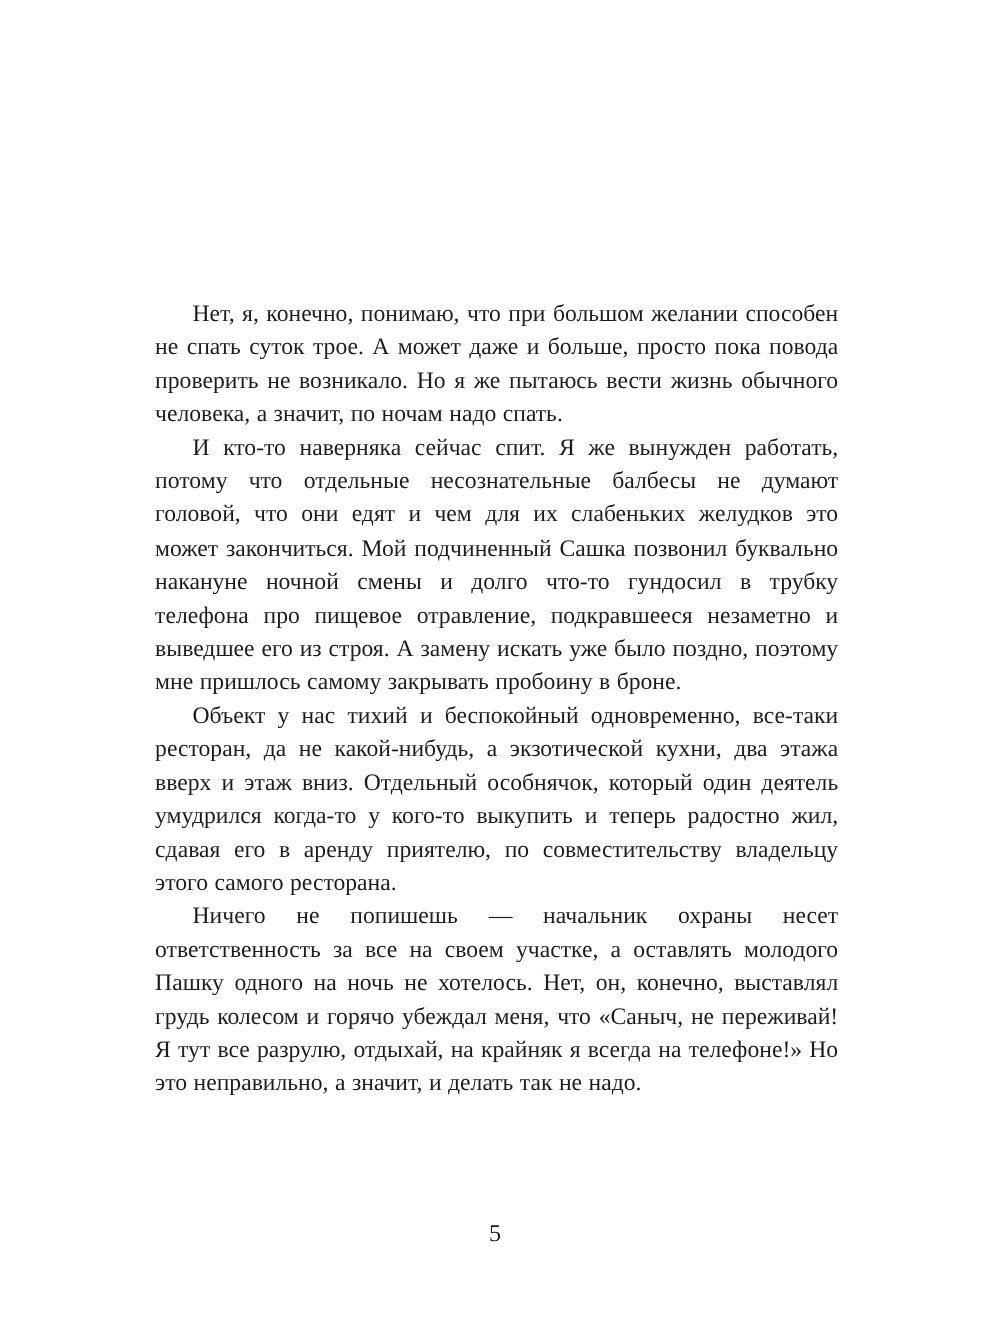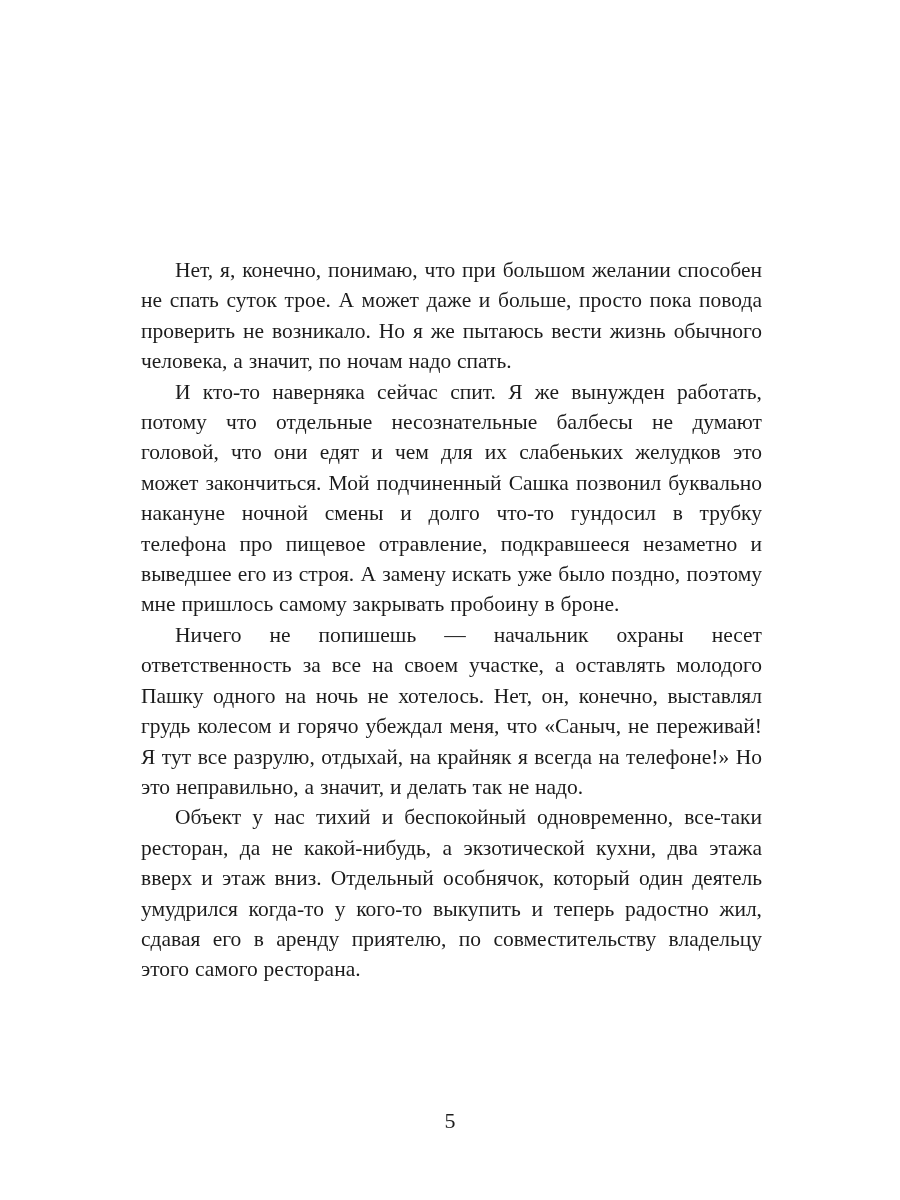--- a/index.html
+++ b/index.html
@@ -12,21 +12,21 @@
     width: 900px;
     height: 1200px;
     background: #ffffff;
     font-family: "Liberation Serif", "DejaVu Serif", serif;
     color: #1c1c1c;
     overflow: hidden;
   }
   .text-block {
     position: absolute;
     left: 141px;
-    top: 255px;
+    top: 270px;
     width: 621px;
     font-size: 21.5px;
     line-height: 30.4px;
     text-align: justify;
     text-justify: inter-word;
     hyphens: auto;
     -webkit-hyphens: auto;
     word-spacing: 0.5px;
   }
   .text-block p {
@@ -45,17 +45,17 @@
     color: #1c1c1c;
   }
 </style>
 </head>
 <body>
 
 <div class="book-page">
   <div class="text-block">
     <p>Нет, я, конечно, понимаю, что при большом желании способен не спать суток трое. А может даже и больше, просто пока повода проверить не возникало. Но я же пытаюсь вести жизнь обычного человека, а значит, по ночам надо спать.</p>
     <p>И кто-то наверняка сейчас спит. Я же вынужден работать, потому что отдельные несознательные балбесы не думают головой, что они едят и чем для их слабеньких желудков это может закончиться. Мой подчиненный Сашка позвонил буквально накануне ночной смены и долго что-то гундосил в трубку телефона про пищевое отравление, подкравшееся незаметно и выведшее его из строя. А замену искать уже было поздно, поэтому мне пришлось самому закрывать пробоину в броне.</p>
+    <p>Объект у нас тихий и беспокойный одновременно, все-таки ресторан, да не какой-нибудь, а экзотической кухни, два этажа вверх и этаж вниз. Отдельный особнячок, который один деятель умудрился когда-то у кого-то выкупить и теперь радостно жил, сдавая его в аренду приятелю, по совместительству владельцу этого самого ресторана.</p>
     <p>Ничего не попишешь — начальник охраны несет ответственность за все на своем участке, а оставлять молодого Пашку одного на ночь не хотелось. Нет, он, конечно, выставлял грудь колесом и горячо убеждал меня, что «Саныч, не переживай! Я тут все разрулю, отдыхай, на крайняк я всегда на телефоне!» Но это неправильно, а значит, и делать так не надо.</p>
-    <p>Объект у нас тихий и беспокойный одновременно, все-таки ресторан, да не какой-нибудь, а экзотической кухни, два этажа вверх и этаж вниз. Отдельный особнячок, который один деятель умудрился когда-то у кого-то выкупить и теперь радостно жил, сдавая его в аренду приятелю, по совместительству владельцу этого самого ресторана.</p>
   </div>
   <div class="page-number">5</div>
 </div>
 
 </body></html>

